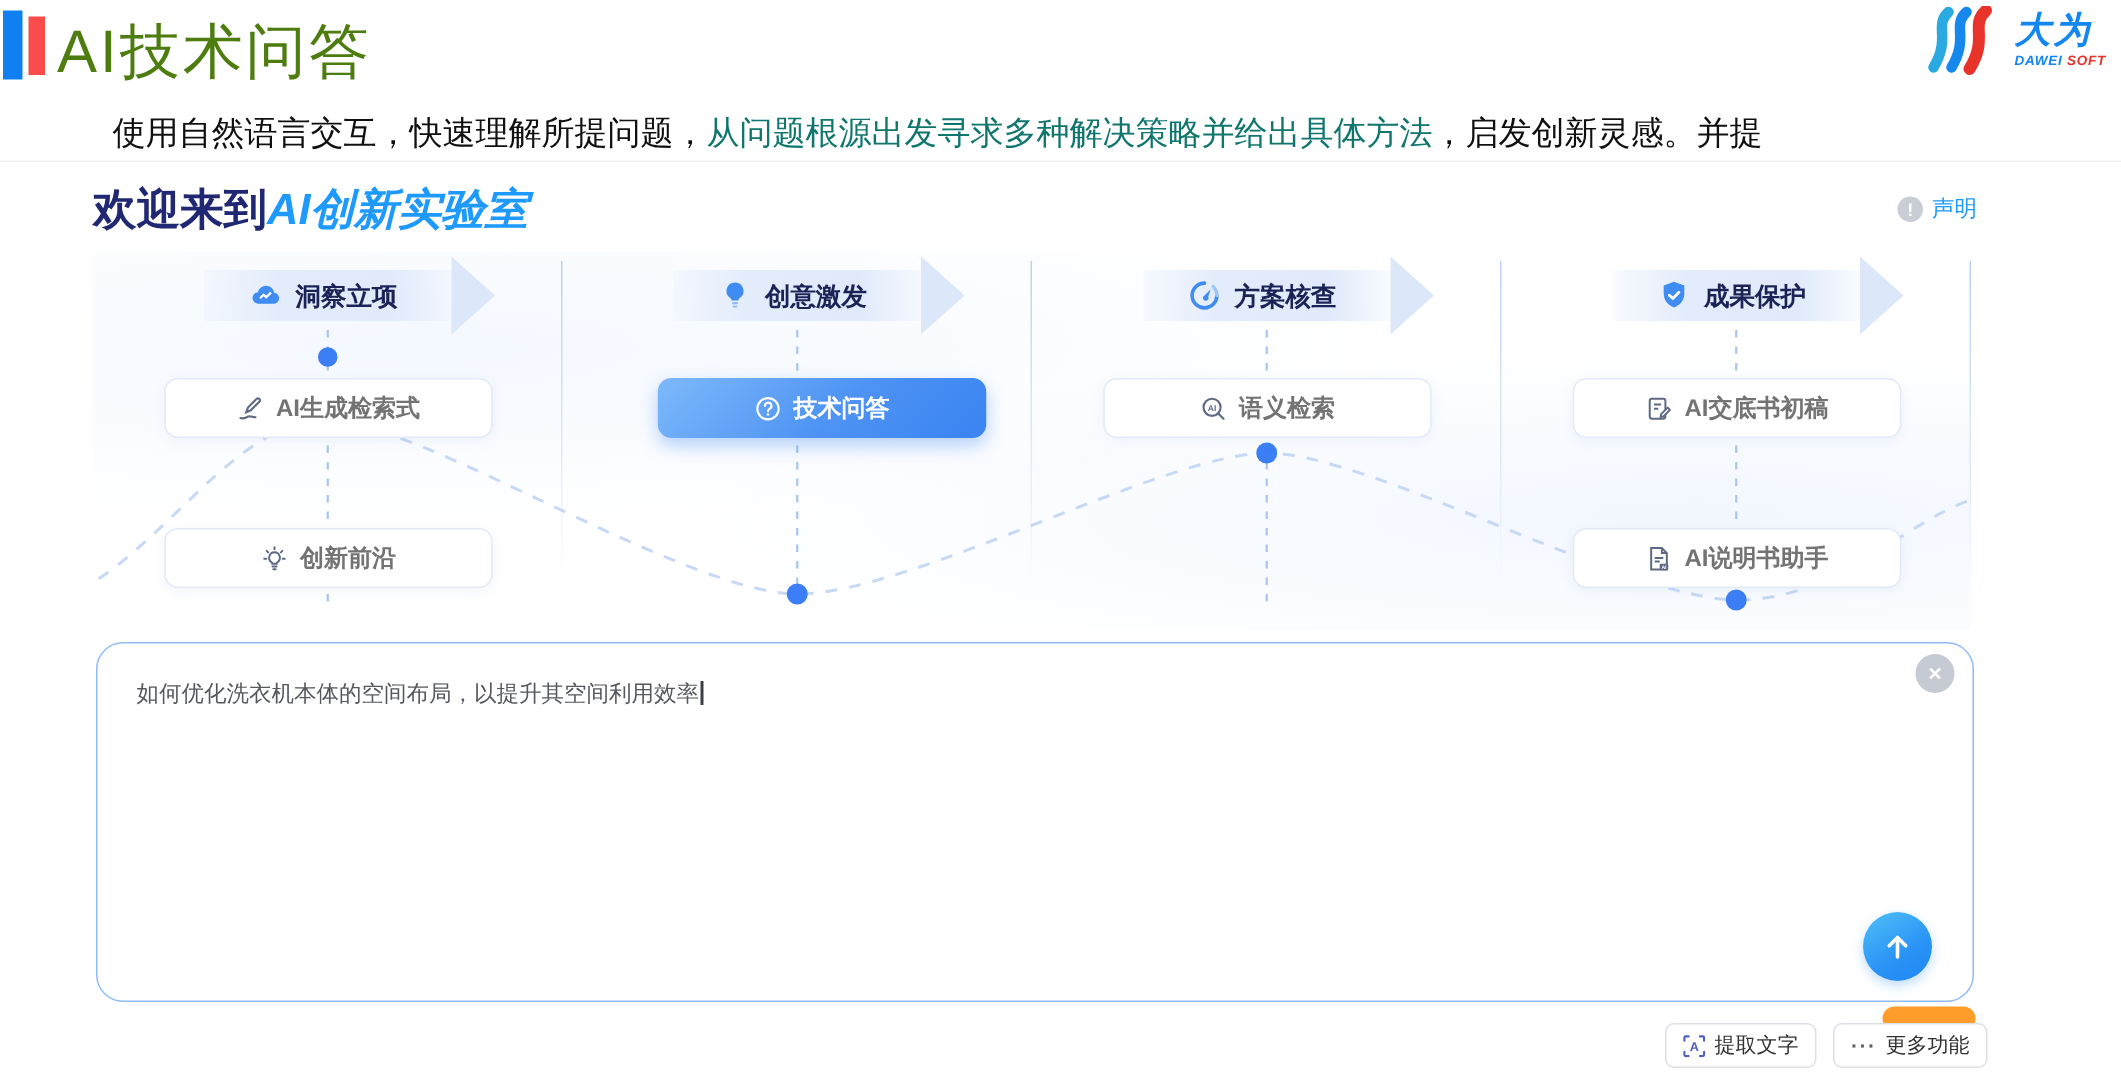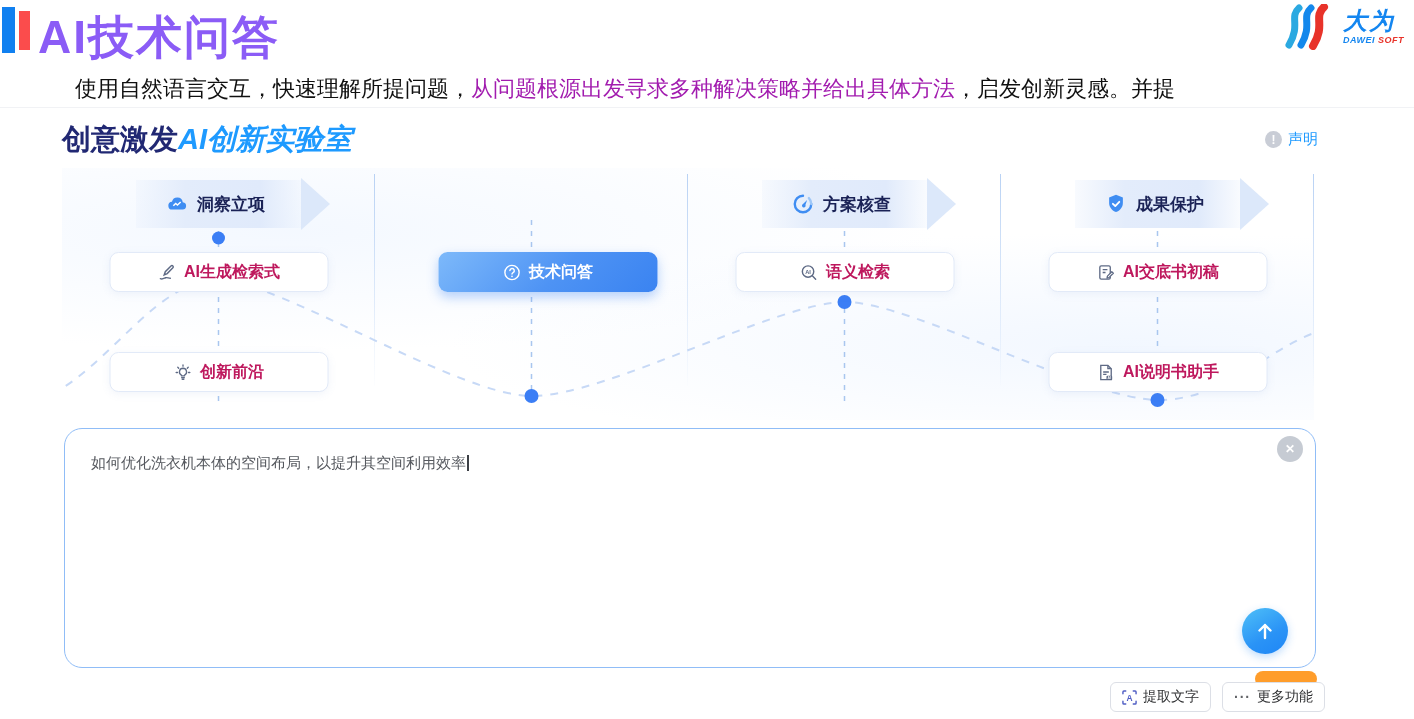--- a/index.html
+++ b/index.html
@@ -8,61 +8,61 @@
     position: relative;
     background: #ffffff;
     font-family: "Liberation Sans", sans-serif;
     overflow: hidden;
   }
   .abs { position: absolute; }
 
   
   #title-bar-blue { left: 2px; top: 7px; width: 13px; height: 46px; background: #1080F0; }
   #title-bar-red  { left: 19px; top: 11px; width: 11px; height: 39px; background: #FB4C4C; }
-  #page-title { left: 38px; top: 7px; font-size: 46px; font-weight: bold; color: #8b5cf6; letter-spacing: 2px; }
+  #page-title { left: 38px; top: 7px; font-size: 40px; font-weight: normal; color: #4d7c0f; letter-spacing: 2px; }
 
   
   #logo { right: 10px; top: 4px; display: flex; align-items: center; gap: 4px; }
   .logo-text { display: flex; flex-direction: column; line-height: 1; }
   .logo-cn { font-size: 24px; font-weight: bold; font-style: italic; color: #1486F0; letter-spacing: 2px; }
   .logo-en { font-size: 9px; font-weight: bold; font-style: italic; margin-top: 3px; letter-spacing: .5px; }
   .logo-en .blue { color: #1486F0; } .logo-en .red { color: #E8332A; margin-left: 3px; }
 
   
   #subtitle { left: 75px; top: 74px; font-size: 22px; color: #101010; white-space: nowrap; }
-  #subtitle .hl { color: #a21caf; }
+  #subtitle .hl { color: #0f766e; }
   #top-divider { top: 107px; left: 0; width: 100%; height: 1px; background: #f1f2f5; }
 
   
   #welcome { left: 62px; top: 120px; font-size: 29px; font-weight: bold; }
   #welcome .prefix { color: #212873; } #welcome .hl { color: #1E9AFF; font-style: italic; }
   #disclaimer { right: 96px; top: 130px; display: flex; align-items: center; gap: 6px; cursor: pointer; }
   .disc-icon { width: 17px; height: 17px; border-radius: 50%; background: #c9cdd6; color: #fff;
     font-size: 12px; font-weight: bold; display: flex; align-items: center; justify-content: center; }
   .disc-label { font-size: 15px; color: #1E9AFF; }
 
   
   #panel { left: 62px; top: 168px; width: 1252px; height: 252px; display: flex;
     background: radial-gradient(ellipse at 18% 25%, rgba(223,236,255,.35), transparent 45%),
                 radial-gradient(ellipse at 85% 70%, rgba(223,236,255,.4), transparent 45%); }
   #flow-svg { position: absolute; left: 0; top: 0; width: 1252px; height: 252px; }
   .col { width: 313px; position: relative; }
   .col::after { content: ""; position: absolute; right: 0; top: 6px; height: 212px; width: 1px;
     background: linear-gradient(180deg, #b9d2f4, rgba(220,233,250,.05)); }
-  .col-header { position: relative; margin: 12px auto 10px; width: max-content; height: 48px;
+  .col-header { position: relative; margin: 12px auto 10px; width: max-content; height: 34px;
     display: flex; align-items: center; gap: 9px; padding: 0 36px 0 30px; z-index: 2;
     background: linear-gradient(90deg, rgba(228,237,252,.25), #e3ecfb 30%, #e0eafb 75%, rgba(224,235,252,.2)); }
   .col-header::after { content: ""; position: absolute; right: -29px; top: 50%; transform: translateY(-50%);
     border-left: 29px solid #dce8fa; border-top: 26px solid transparent; border-bottom: 26px solid transparent; }
   .col-title { font-size: 17px; font-weight: bold; color: #1a2256; }
 
   .tool-btn { position: absolute; left: 50%; transform: translateX(-50%); width: 219px; height: 40px;
     border-radius: 9px; background: #fff; border: 1px solid #e2eaf8;
     box-shadow: 0 2px 8px rgba(120,150,210,.10); display: flex; align-items: center; justify-content: center;
-    gap: 8px; font-size: 16px; font-weight: bold; color: #be185d; cursor: pointer; z-index: 2; }
+    gap: 8px; font-size: 16px; font-weight: bold; color: #737373; cursor: pointer; z-index: 2; }
   .slot-0 { top: 84px; } .slot-1 { top: 158px; margin-top: 26px; }
   .tool-btn.active { background: linear-gradient(135deg, #7db9fa 0%, #4e93f4 55%, #3a83f1 100%);
     border: none; color: #fff; box-shadow: 0 5px 12px rgba(62,134,241,.38); margin-left: 16px; }
 
   
   #composer { left: 64px; top: 428px; width: 1252px; height: 240px; background: #fff;
     border: 1.5px solid #90bdf7; border-radius: 18px; z-index: 1; }
   #composer-text { position: absolute; left: 26px; top: 22px; right: 130px;
     font-size: 15px; color: #55585e; line-height: 1.6; }
   .caret { display: inline-block; width: 1.5px; height: 16px; background: #3c3f45;
@@ -99,21 +99,21 @@
   <div class="logo-text">
     <span class="logo-cn">大为</span>
     <span class="logo-en"><span class="blue">DAWEI</span><span class="red">SOFT</span></span>
   </div>
 </div>
 
 <p class="abs" id="subtitle"><span>使用自然语言交互，快速理解所提问题，</span><span class="hl">从问题根源出发寻求多种解决策略并给出具体方法</span><span>，启发创新灵感。并提</span></p>
 
 <div class="abs" id="top-divider"></div>
 
-<h2 class="abs" id="welcome"><span class="prefix">创意激发</span><span class="hl">AI创新实验室</span></h2>
+<h2 class="abs" id="welcome"><span class="prefix">欢迎来到</span><span class="hl">AI创新实验室</span></h2>
 
 <div class="abs" id="disclaimer">
   <span class="disc-icon">!</span>
   <span class="disc-label">声明</span>
 </div>
 
 <div class="abs" id="panel">
 
   <svg id="flow-svg" viewBox="0 0 1252 252">
     <g stroke="#a9c6ef" stroke-width="1.5" stroke-dasharray="5 6">
@@ -150,20 +150,28 @@
       <svg width="19" height="19" viewBox="0 0 20 20" fill="none" stroke="#5E6A85" stroke-width="1.4">
         <path d="M10 5.5a3.8 3.8 0 0 1 2 7c-.3.2-.5.6-.5 1h-3c0-.4-.2-.8-.5-1a3.8 3.8 0 0 1 2-7z"></path>
         <path d="M8.6 15.5h2.8M9.2 17.3h1.6" stroke-linecap="round"></path>
         <path d="M10 2v1.3M4.5 4.5l1 1M15.5 4.5l-1 1M2.8 10h1.4M15.8 10h1.4" stroke-linecap="round"></path>
       </svg>
       <span>创新前沿</span>
     </div>
   </div>
 
   <div class="col">
+    <div class="col-header">
+      <svg width="22" height="22" viewBox="0 0 24 24">
+        <path d="M12 2.5a6.2 6.2 0 0 1 3.4 11.4c-.5.35-.9 1.1-.9 1.8H9.5c0-.7-.4-1.45-.9-1.8A6.2 6.2 0 0 1 12 2.5z" fill="#3F8DF2"></path>
+        <rect x="9.7" y="16.8" width="4.6" height="1.6" rx=".8" fill="#8FBDF7"></rect>
+        <rect x="10.3" y="19.2" width="3.4" height="1.5" rx=".75" fill="#8FBDF7"></rect>
+      </svg>
+      <span class="col-title">创意激发</span>
+    </div>
     <div class="tool-btn slot-0 active">
       <svg width="19" height="19" viewBox="0 0 20 20" fill="none" stroke="#ffffff" stroke-width="1.5">
         <circle cx="10" cy="10" r="7.5"></circle>
         <path d="M7.8 8a2.3 2.3 0 1 1 3.3 2.1c-.7.35-1.1.8-1.1 1.6" stroke-linecap="round"></path>
         <circle cx="10" cy="14" r=".9" fill="#fff" stroke="none"></circle>
       </svg>
       <span>技术问答</span>
     </div>
   </div>
 

